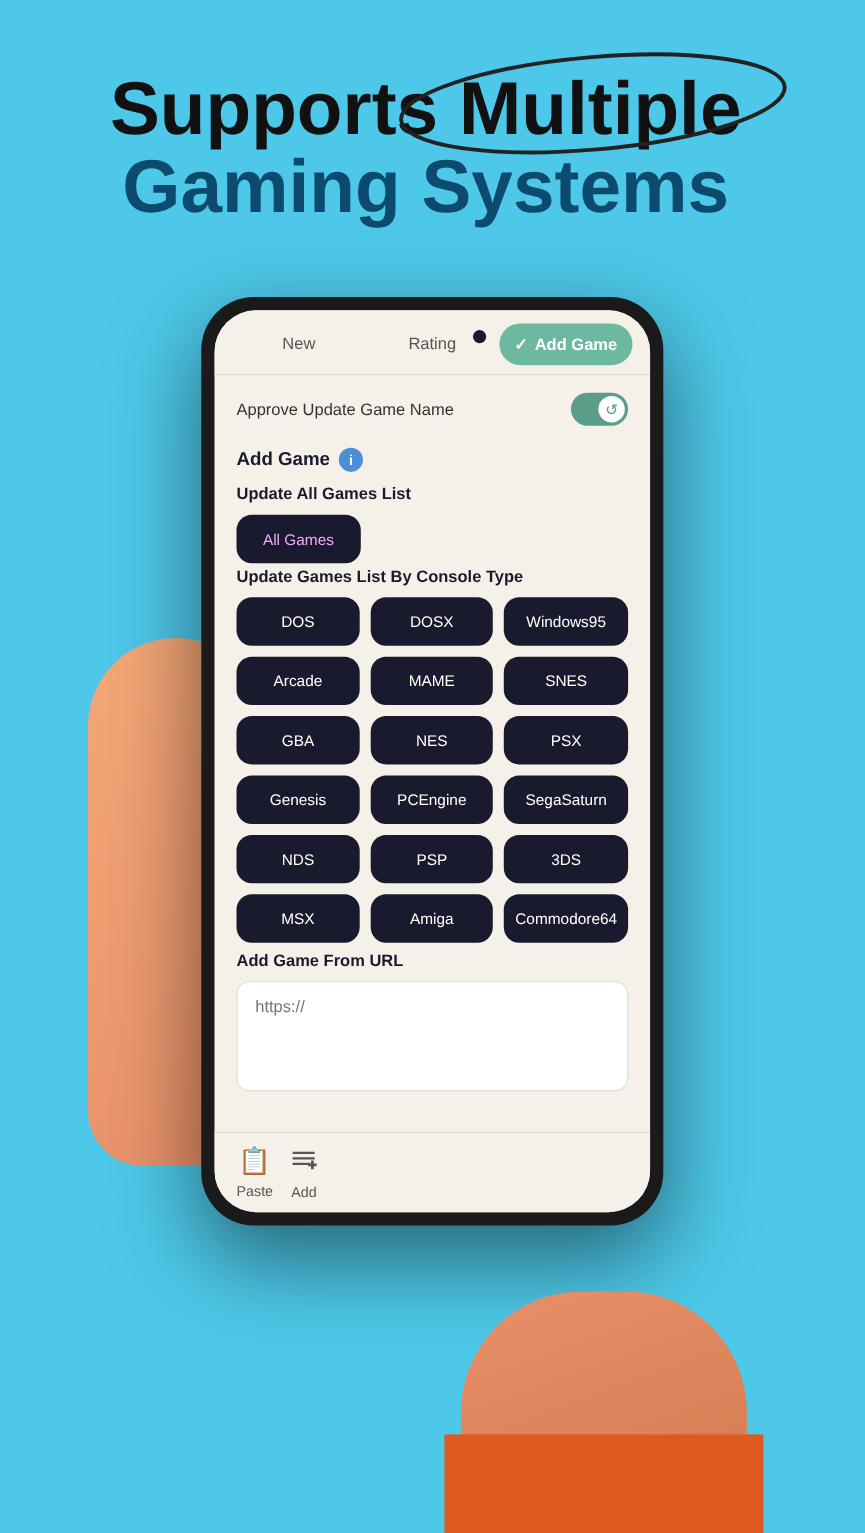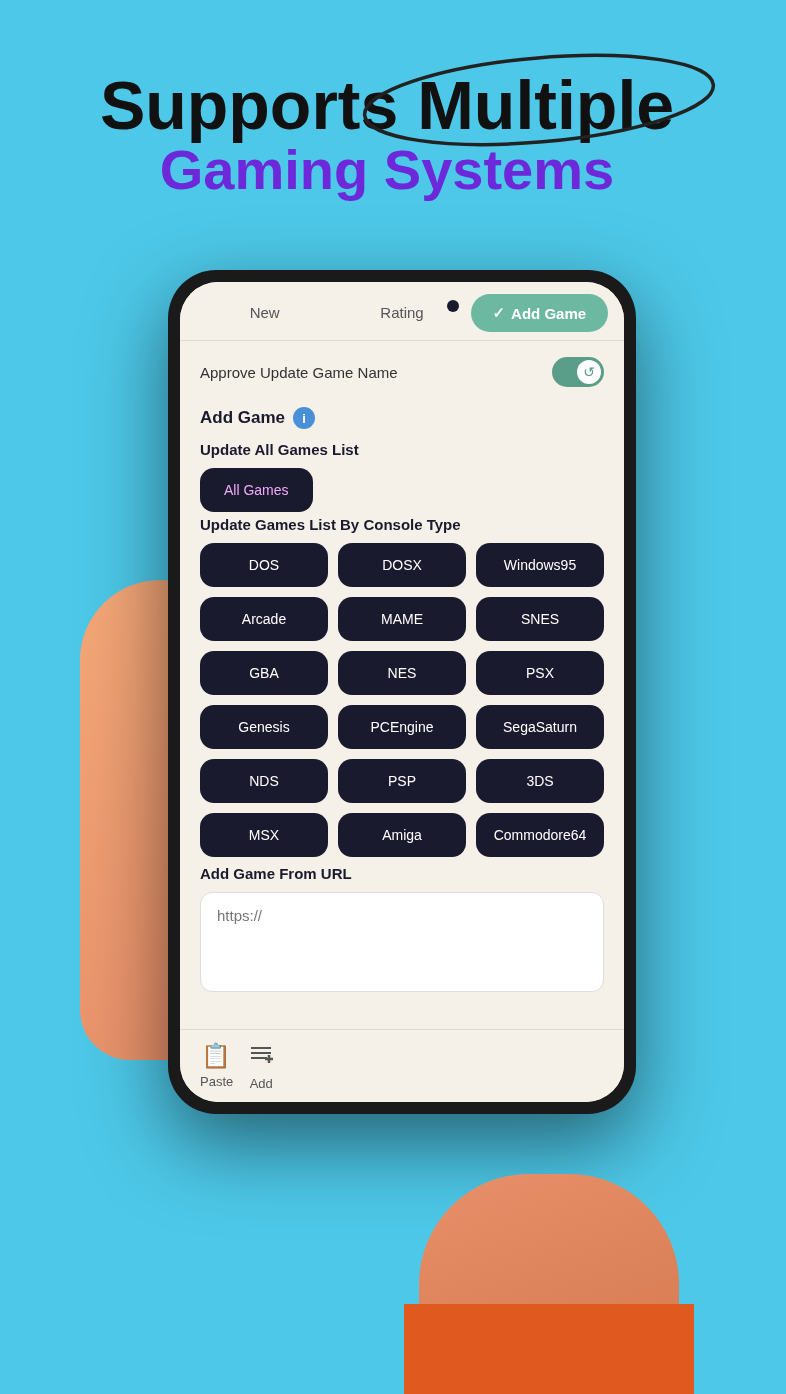--- a/index.html
+++ b/index.html
@@ -19,21 +19,21 @@
       left: 50%;
       transform: translateX(-50%);
       width: 450px;
       z-index: 3;
     }
 
     
     .phone {
       position: relative;
       z-index: 4;
-      width: 468px;
+      width: 420px;
       background: #1a1a1a;
       border-radius: 48px;
       padding: 12px;
       box-shadow: 0 30px 80px rgba(0,0,0,0.5);
       margin: 0 auto;
     }
 
     .phone-screen {
       background: #f5f0e8;
       border-radius: 38px;
@@ -244,23 +244,23 @@
     .title-line1 {
       font-size: 68px;
       font-weight: 900;
       color: #111;
       line-height: 1.05;
       font-family: 'Arial Black', 'Helvetica Neue', sans-serif;
       position: relative;
     }
 
     .title-line2 {
-      font-size: 56px;
+      font-size: 68px;
       font-weight: 900;
-      color: #6d28d9;
+      color: #0c4a6e;
       line-height: 1.05;
       font-family: 'Arial Black', 'Helvetica Neue', sans-serif;
     }
 
     .left-hand-bg {
       position: absolute;
       left: 80px;
       top: 580px;
       width: 160px;
       height: 480px;

